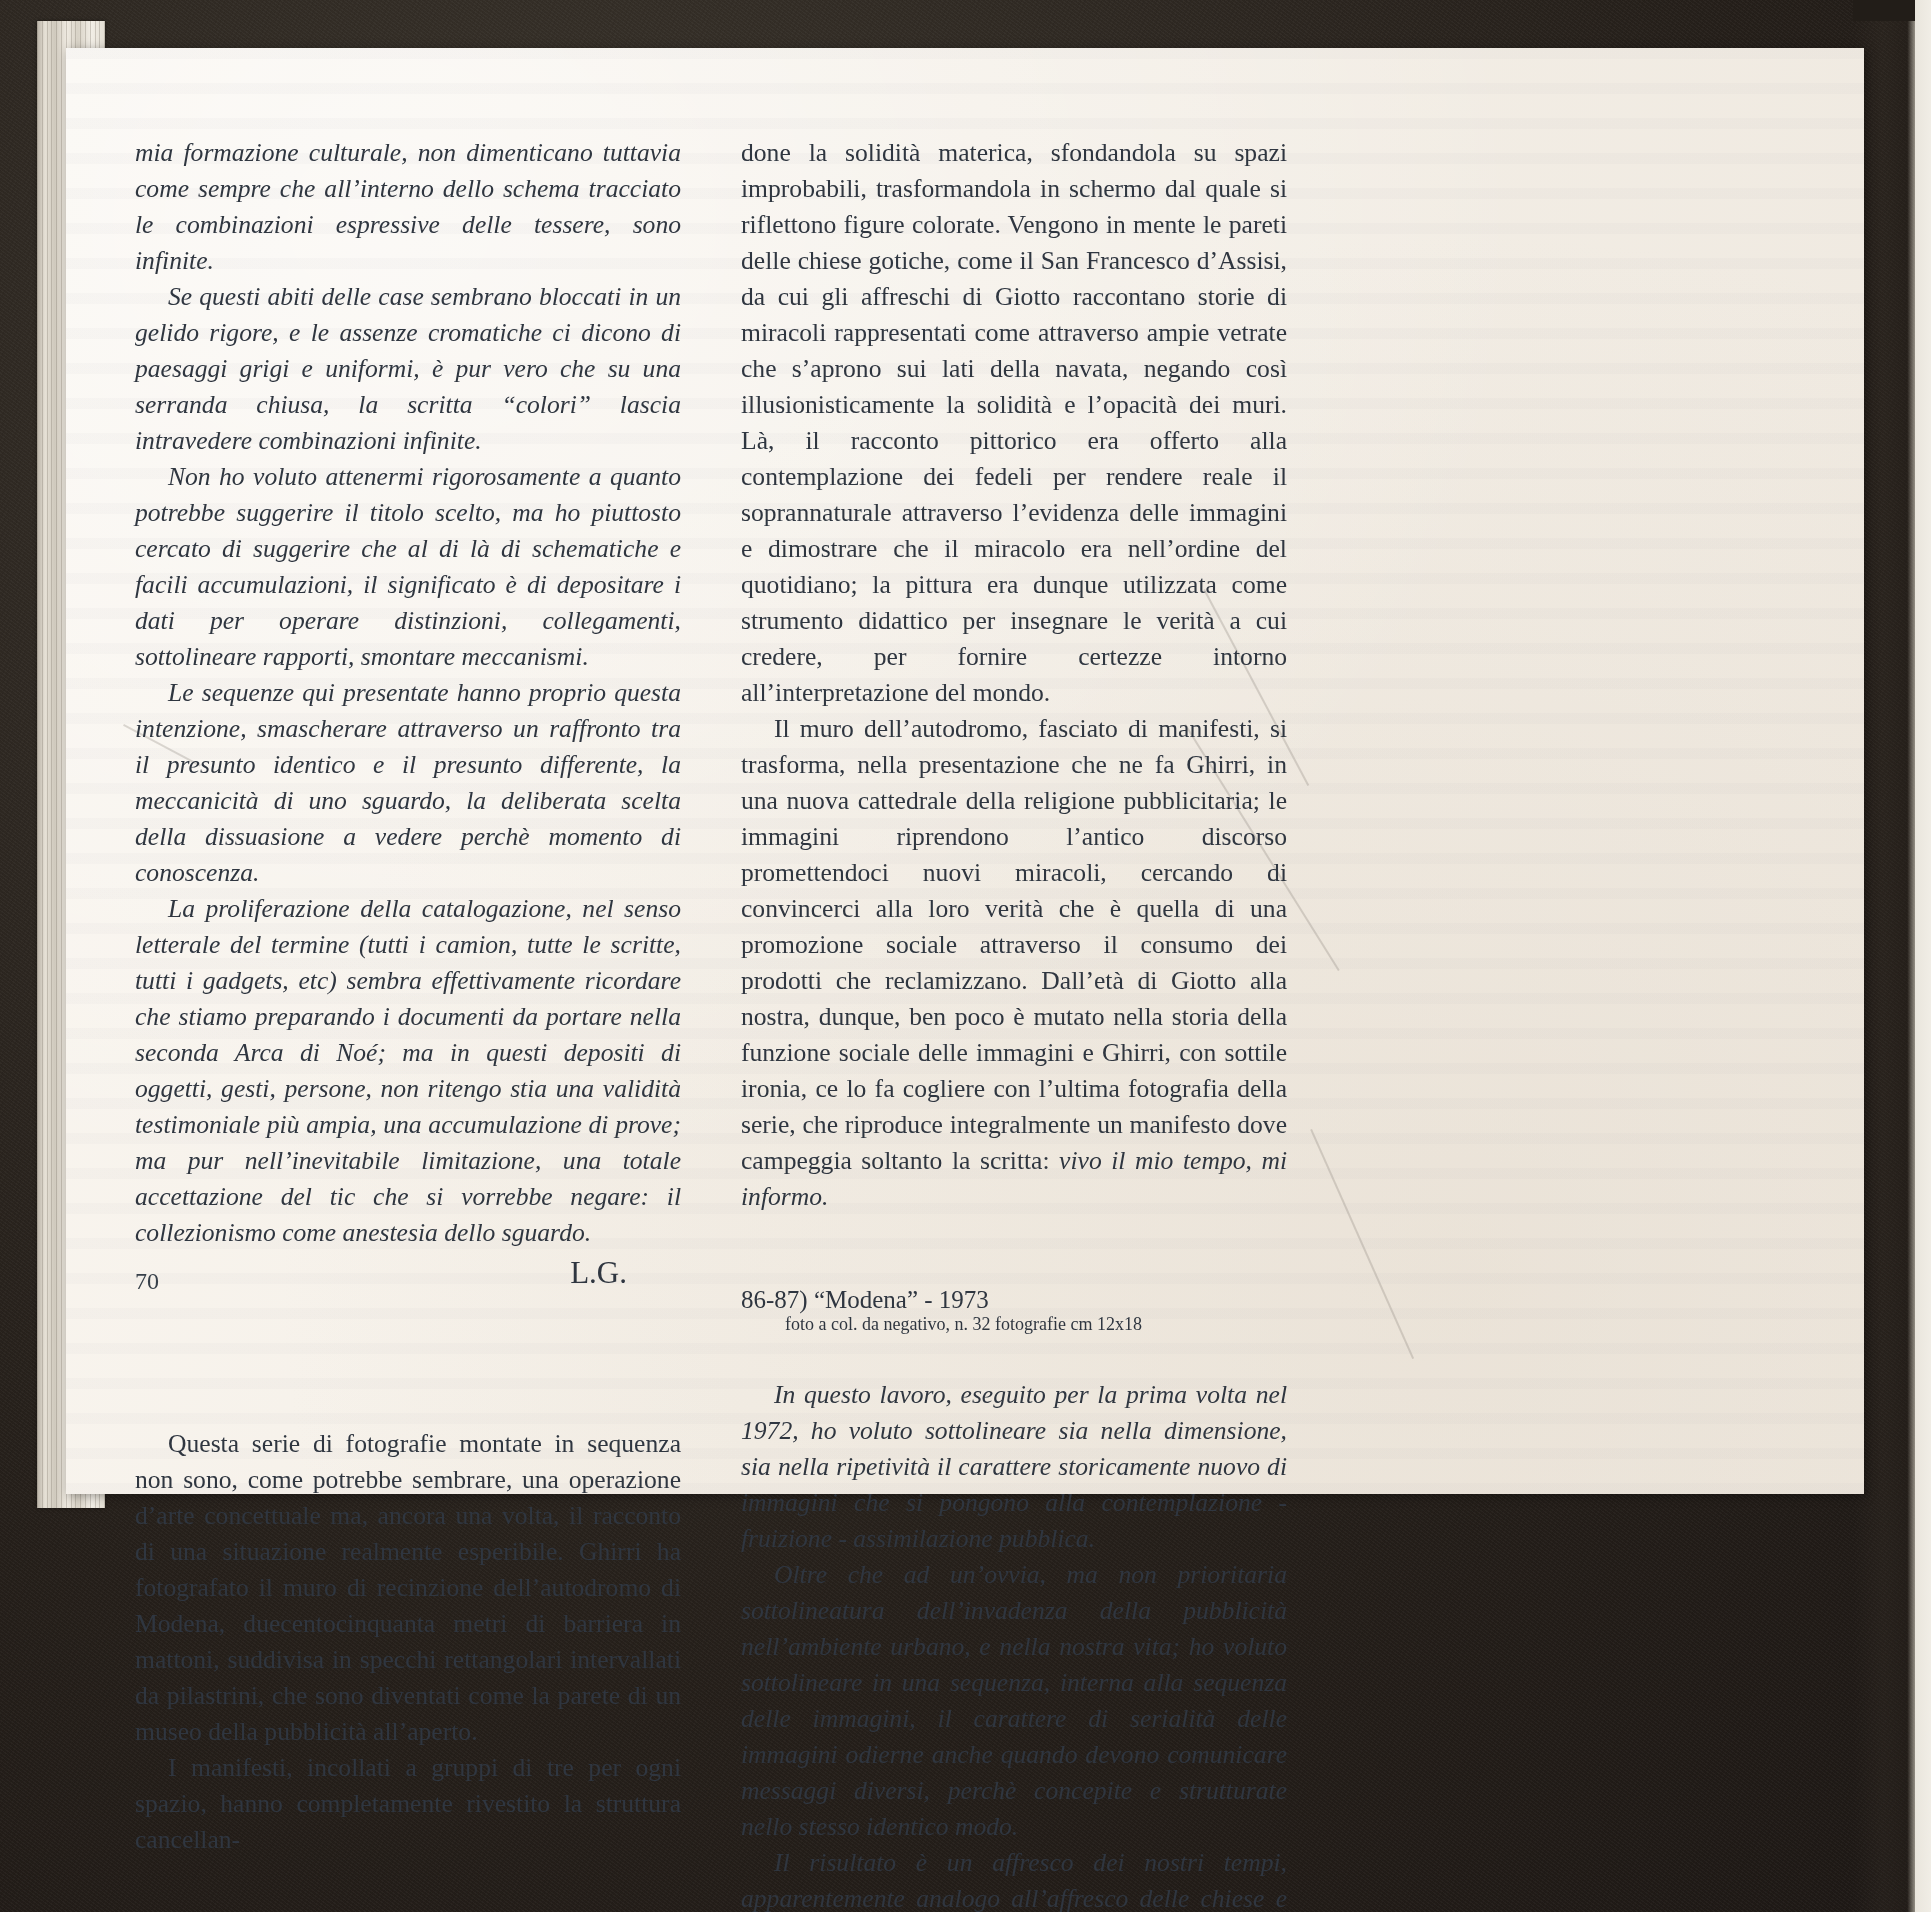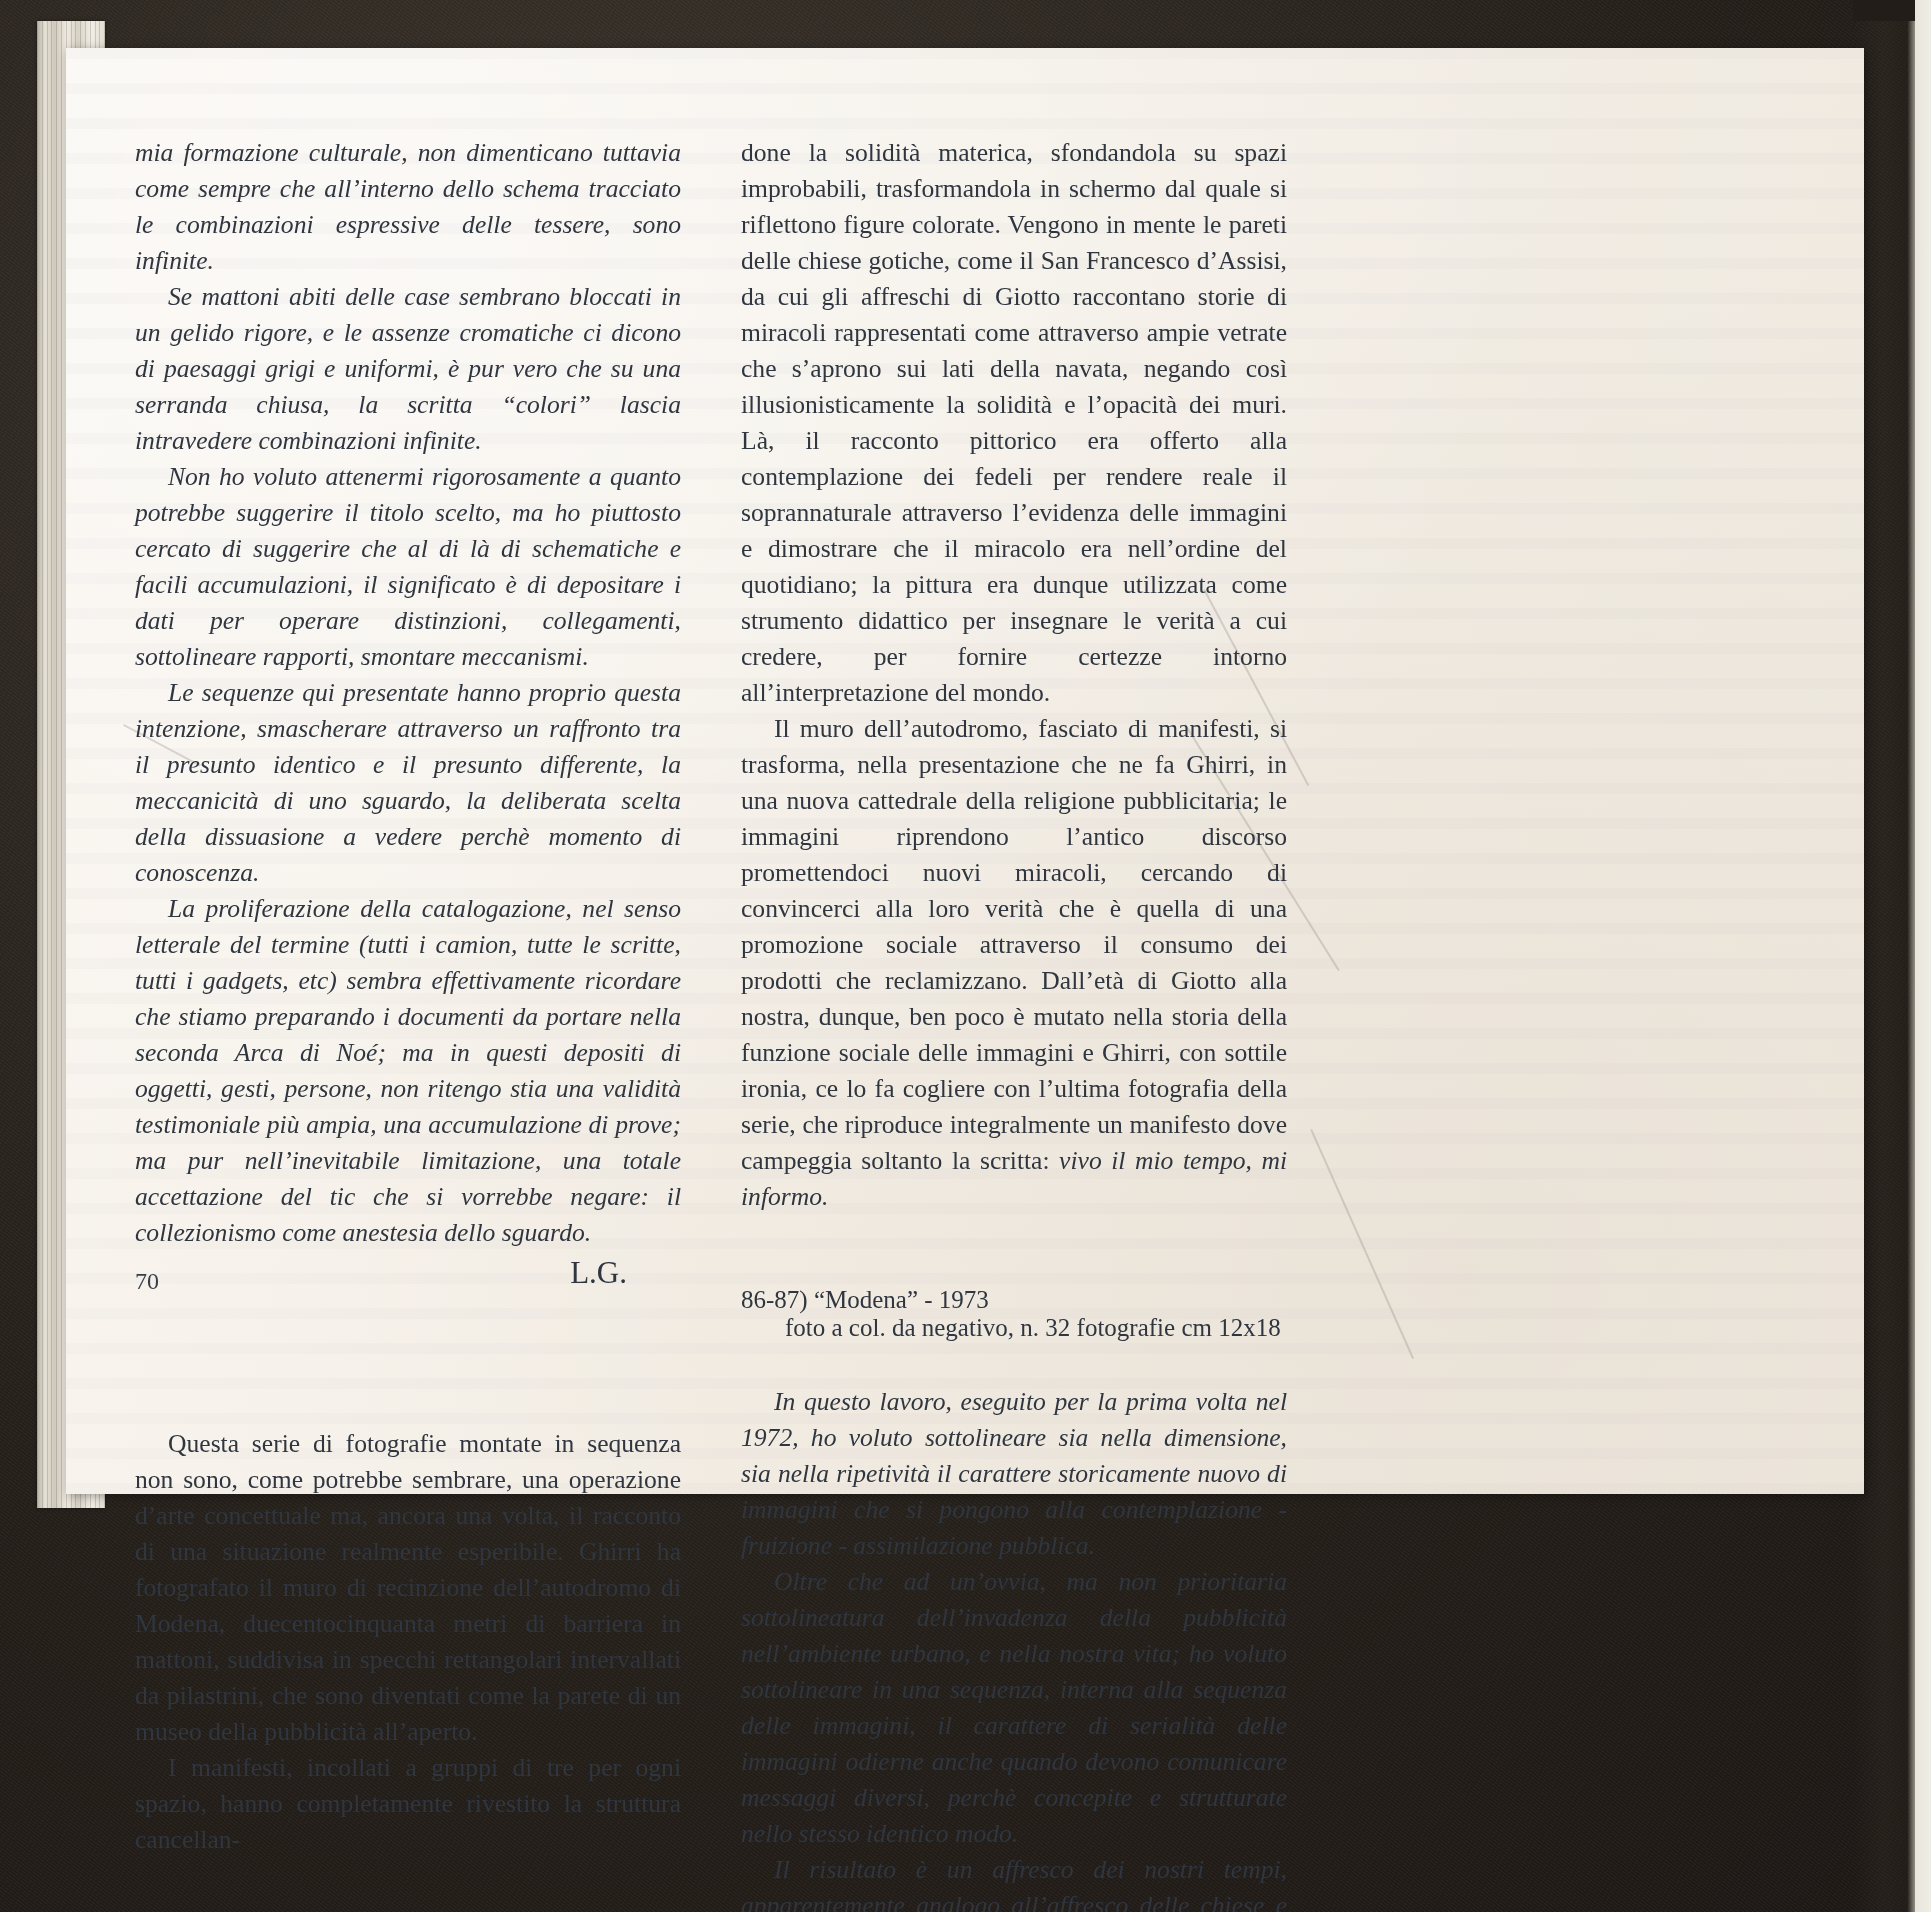--- a/index.html
+++ b/index.html
@@ -174,21 +174,21 @@
   }
 
   .section-heading {
     font-style: normal;
     font-size: 26px;
     color: #2f3640;
     letter-spacing: 0.2px;
   }
 
   .caption-line   { font-style: normal; font-size: 25px; color: #2f3640; }
-  .caption-line-2 { font-style: normal; font-size: 25px; color: #2f3640; padding-left: 44px; }
+  .caption-line-2 { font-style: normal; font-size: 18px; color: #2f3640; padding-left: 44px; }
   .sp-m  { height: 42px; }
   .sp-l  { height: 71px; }
   .sp-xl { height: 93px; }
 
   #folio {
     position: absolute;
     left: 135px;
     top: 1268px;
     font-size: 24px;
     font-style: normal;
@@ -213,21 +213,21 @@
     <div class="scratch" style="left:58px;top:676px;width:87px;height:1.9px;transform:rotate(28deg);"></div>
     <div class="scratch" style="left:1246px;top:1081px;width:251px;height:1.9px;transform:rotate(66deg);"></div>
   </div>
 
   <div id="text-area">
 
     <div class="column">
 
       <p class="italic noindent">mia formazione culturale, non dimenticano tuttavia come sempre che all’interno dello schema tracciato le combinazioni espressive delle tessere, sono infinite.</p>
 
-      <p class="italic indent">Se mattoni abiti delle case sembrano bloccati in un gelido rigore, e le assenze cromatiche ci dicono di paesaggi grigi e uniformi, è pur vero che su una serranda chiusa, la scritta “colori” lascia intravedere combinazioni infinite.</p>
+      <p class="italic indent">Se questi abiti delle case sembrano bloccati in un gelido rigore, e le assenze cromatiche ci dicono di paesaggi grigi e uniformi, è pur vero che su una serranda chiusa, la scritta “colori” lascia intravedere combinazioni infinite.</p>
 
       <p class="italic indent">Non ho voluto attenermi rigorosamente a quanto potrebbe suggerire il titolo scelto, ma ho piuttosto cercato di suggerire che al di là di schematiche e facili accumulazioni, il significato è di depositare i dati per operare distinzioni, collegamenti, sottolineare rapporti, smontare meccanismi.</p>
 
       <p class="italic indent">Le sequenze qui presentate hanno proprio questa intenzione, smascherare attraverso un raffronto tra il presunto identico e il presunto differente, la meccanicità di uno sguardo, la deliberata scelta della dissuasione a vedere perchè momento di conoscenza.</p>
 
 
       <p class="italic indent">La proliferazione della catalogazione, nel senso letterale del termine (tutti i camion, tutte le scritte, tutti i gadgets, etc) sembra effettivamente ricordare che stiamo preparando i documenti da portare nella seconda Arca di Noé; ma in questi depositi di oggetti, gesti, persone, non ritengo stia una validità testimoniale più ampia, una accumulazione di prove; ma pur nell’inevitabile limitazione, una totale accettazione del tic che si vorrebbe negare: il collezionismo come anestesia dello sguardo.</p>
 
       <div class="signature">L.G.</div>
 

